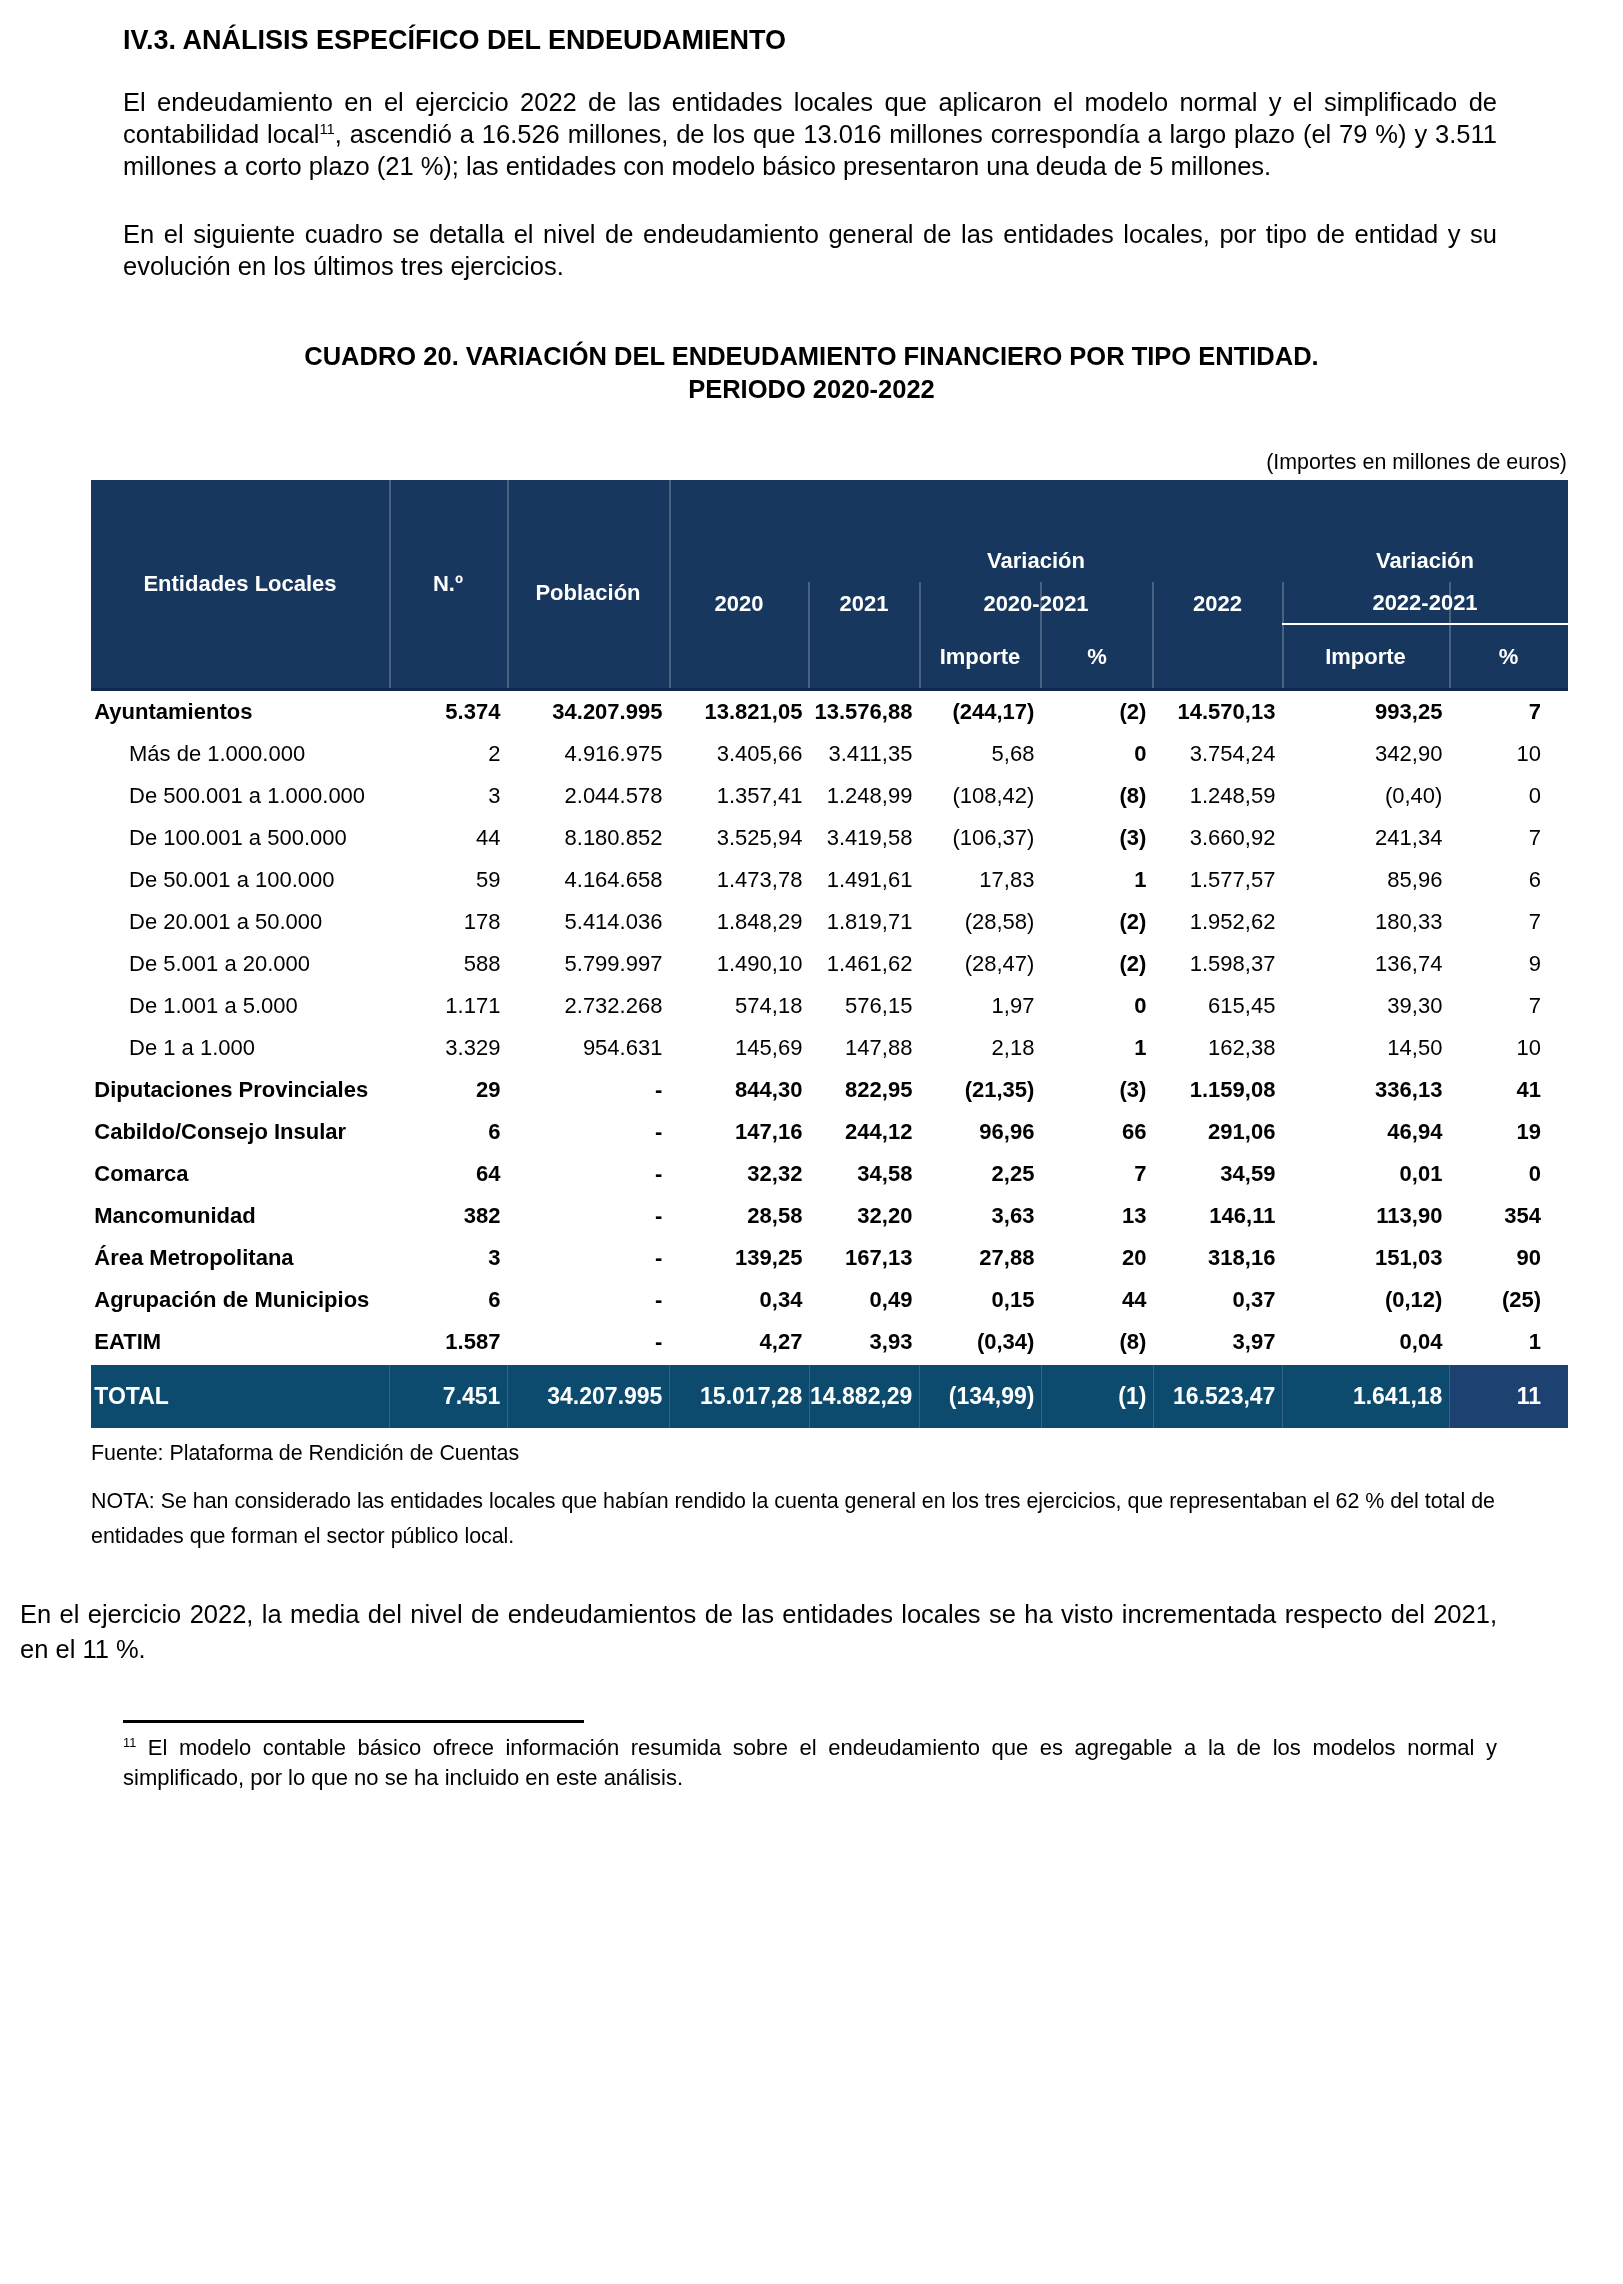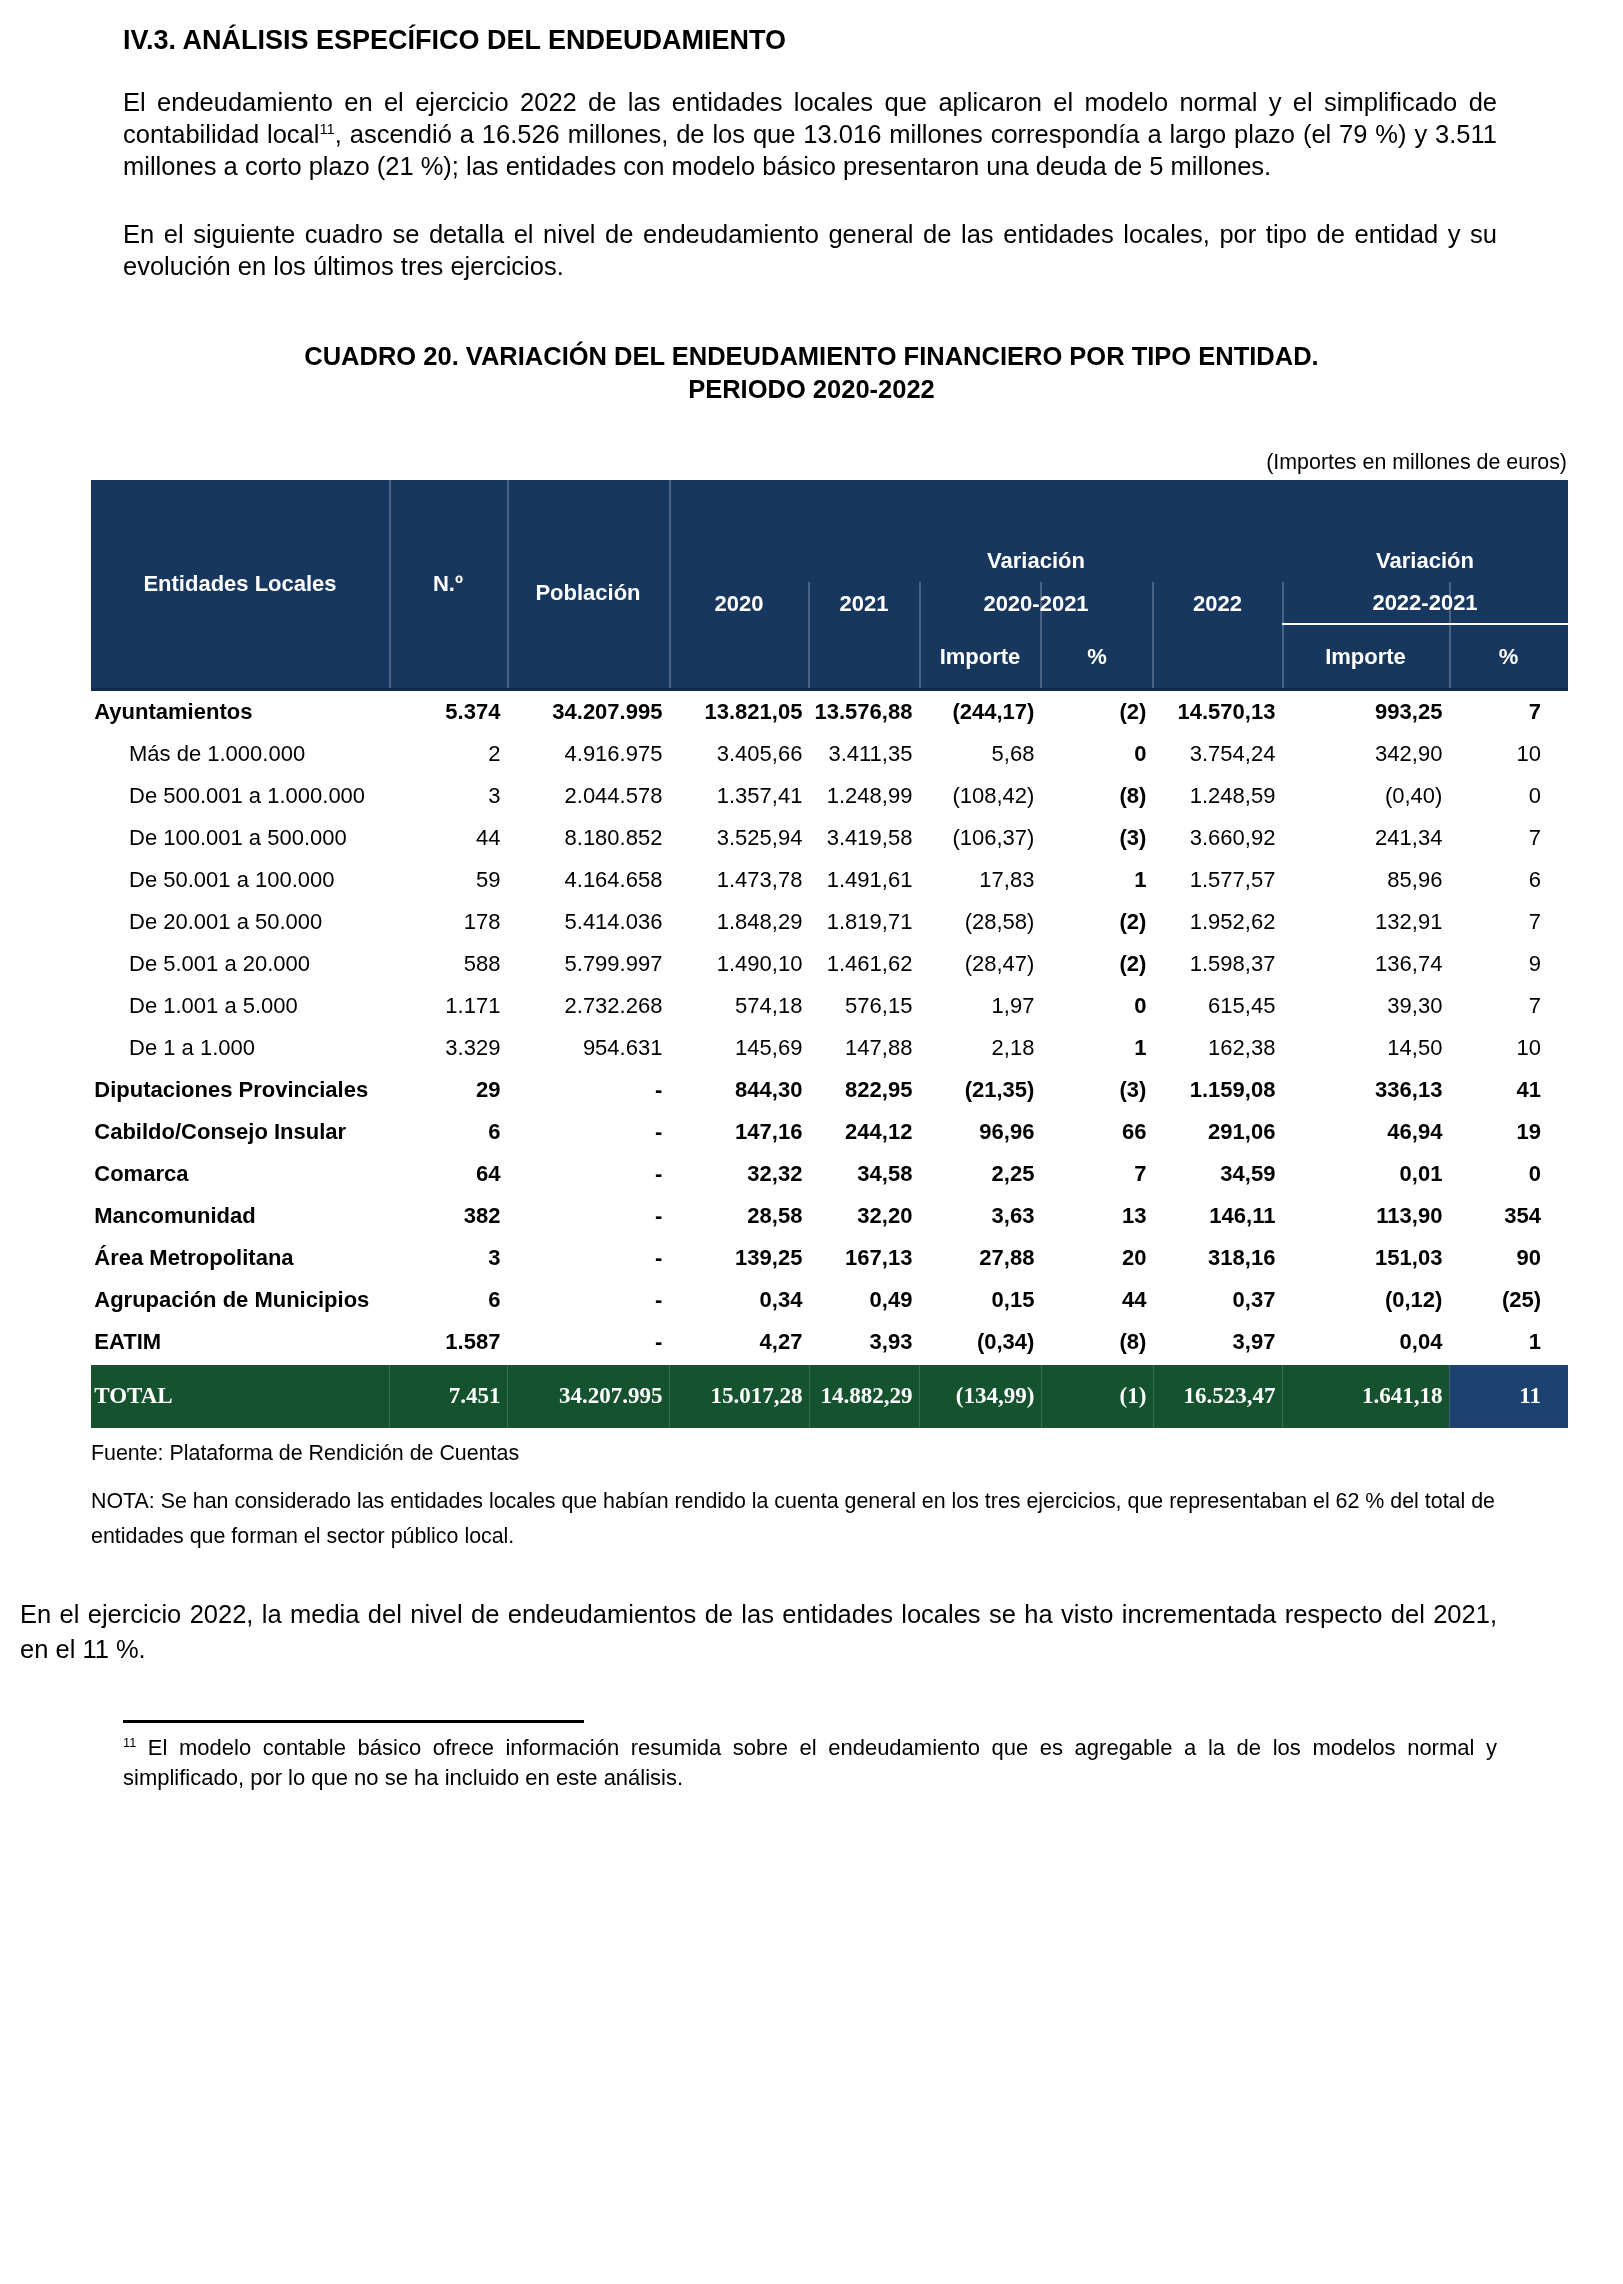--- a/index.html
+++ b/index.html
@@ -57,23 +57,22 @@
   
   .trow{height:42px;align-items:center;font-size:22px;}
   .trow .lbl{padding-left:3.3px;white-space:nowrap;}
   .trow .lbl.indent{padding-left:38px;}
   .trow.boldrow{font-weight:bold;}
   .num{text-align:right;padding-right:6.6px;white-space:nowrap;}
   .num.pct1{font-weight:bold;}
   .num.last{padding-right:27px;}
   
   .trow.total{
-    height:63px;background:#14532d;color:#fff;font-weight:bold;font-size:23px;
+    height:63px;background:#0c4a6e;color:#fff;font-weight:bold;font-size:23px;
     margin-top:1.6px;
-    font-family:Liberation Serif, serif;
   }
   .trow.total > div{display:flex;align-items:center;height:100%;}
   .trow.total > div.num{justify-content:flex-end;}
   .trow.total > div + div{border-left:1.6px solid rgba(255,255,255,0.16);}
   .trow.total > div:last-child{background:#1d4170;}
   
   .fuente{margin:13px 56px 0 91px;font-size:21.4px;}
   .nota{margin:18px 56px 0 91px;font-size:21.4px;line-height:35px;}
   
   .footrule{margin:53px 0 0 123px;width:461px;border-top:3.3px solid #000;}
@@ -190,21 +189,21 @@
         </div>
         <div class="trow grid10">
           <div class="lbl indent">De 20.001 a 50.000</div>
           <div class="num">178</div>
           <div class="num">5.414.036</div>
           <div class="num">1.848,29</div>
           <div class="num">1.819,71</div>
           <div class="num">(28,58)</div>
           <div class="num pct1">(2)</div>
           <div class="num">1.952,62</div>
-          <div class="num">132,91</div>
+          <div class="num">180,33</div>
           <div class="num last">7</div>
         </div>
         <div class="trow grid10">
           <div class="lbl indent">De 5.001 a 20.000</div>
           <div class="num">588</div>
           <div class="num">5.799.997</div>
           <div class="num">1.490,10</div>
           <div class="num">1.461,62</div>
           <div class="num">(28,47)</div>
           <div class="num pct1">(2)</div>

